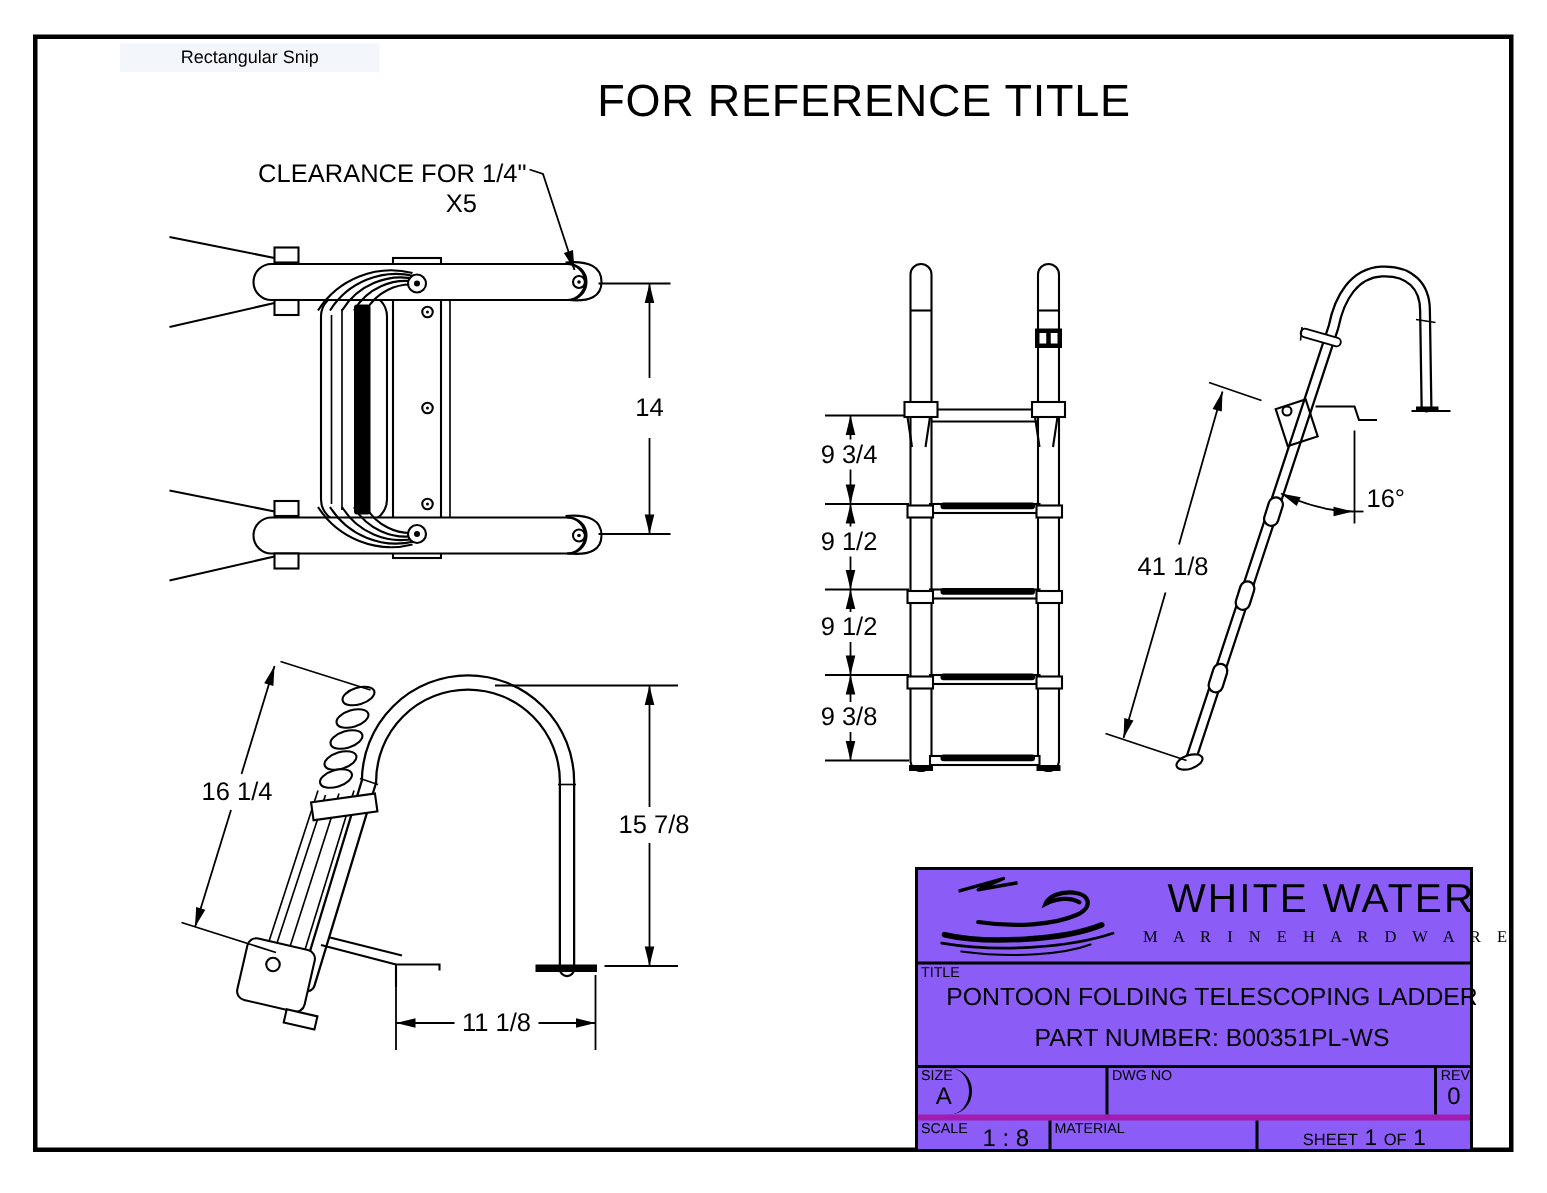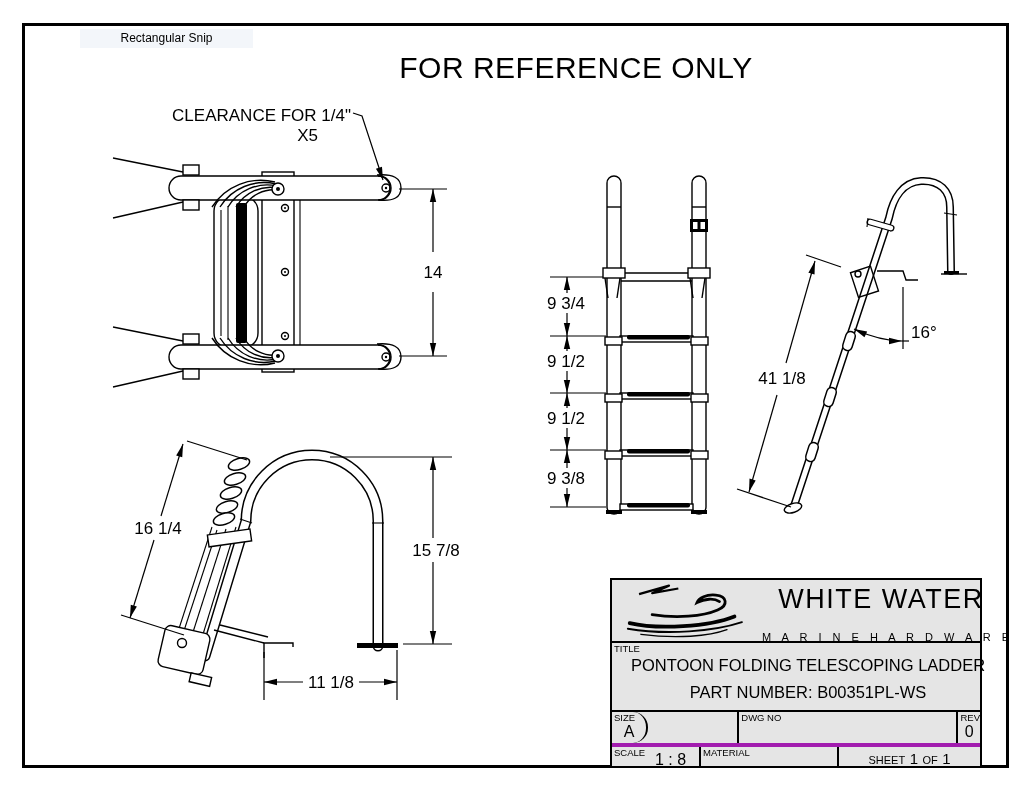--- a/index.html
+++ b/index.html
@@ -16,26 +16,26 @@
   .ln{stroke:#000;stroke-width:1.4;fill:none;}
   .thin{stroke:#000;stroke-width:1.1;fill:none;}
   .fillw{fill:#fff;}
   .dk{fill:#000;stroke:none;}
   .dim{stroke:#000;stroke-width:1.2;fill:none;}
   .tubeo{stroke:#000;fill:none;stroke-linecap:round;stroke-linejoin:round;}
   .tubei{stroke:#fff;fill:none;stroke-linecap:round;stroke-linejoin:round;}
   text.dt{font-family:"Liberation Sans",sans-serif;font-size:17px;fill:#000;}
   
   #tblock{left:610px;top:578px;width:372px;height:190px;border:2.5px solid #000;
-          box-sizing:border-box;background:#e5e5e5;}
+          box-sizing:border-box;background:#8b5cf6;}
   .tb-row1{position:relative;height:61px;}
   .tb-logo{position:absolute;left:6px;top:1px;}
   .tb-co{position:absolute;left:150px;top:4px;width:238px;text-align:center;}
   .tb-co-name{font-size:27px;letter-spacing:1.5px;white-space:nowrap;}
-  .tb-co-sub{font-size:11px;letter-spacing:4px;margin-top:16px;white-space:nowrap;}
+  .tb-co-sub{font-size:11px;letter-spacing:4px;margin-top:4px;white-space:nowrap;font-family:Liberation Serif, serif;}
   .tb-row2{position:relative;height:69px;border-top:2px solid #000;box-sizing:border-box;padding-left:12px;}
   .cell-label{font-size:9.5px;line-height:10px;padding:1px 0 0 2px;}
   .tb-title-line{position:absolute;width:100%;text-align:center;font-size:16.5px;white-space:nowrap;}
   .tb-row3{display:flex;height:33px;border-top:2px solid #000;box-sizing:border-box;}
   .tb-row4{display:flex;height:23px;border-top:4px solid #a21caf;box-sizing:border-box;}
   .tb-cell{position:relative;border-right:2px solid #000;box-sizing:border-box;height:100%;}
   .tb-cell:last-child{border-right:none;}
   .c-size{width:37px;border-radius:15px;} .c-blank{width:93px;} .c-dwg{width:224px;} .c-rev{flex:1;}
   .c-scale{width:89px;} .c-mat{width:138px;} .c-sheet{flex:1;}
   .cell-val{position:absolute;left:0;right:0;text-align:center;font-size:16px;white-space:nowrap;}
@@ -44,21 +44,21 @@
   .sheet-line{position:absolute;left:0;right:0;top:3px;text-align:center;white-space:nowrap;}
   .sheet-sm{font-size:11px;margin-top:18px;} .sheet-lg{font-size:15px;}
 </style>
 </head>
 <body>
 
 <div id="frame" class="abs"></div>
 
 <div id="snip" class="abs">Rectangular Snip</div>
 
-<div id="refonly" class="abs">FOR REFERENCE ONLY</div>
+<div id="refonly" class="abs">FOR REFERENCE TITLE</div>
 
 <svg id="art" class="abs" width="1031" height="795" viewBox="0 0 1031 795">
   <defs>
     <marker id="ah" markerUnits="userSpaceOnUse" markerWidth="14" markerHeight="8" viewBox="0 0 14 8" refX="13.5" refY="4" orient="auto-start-reverse">
       <path d="M0.5,0.8 L13.5,4 L0.5,7.2 Z" fill="#000"></path>
     </marker>
   </defs>
 
   <g>
 

